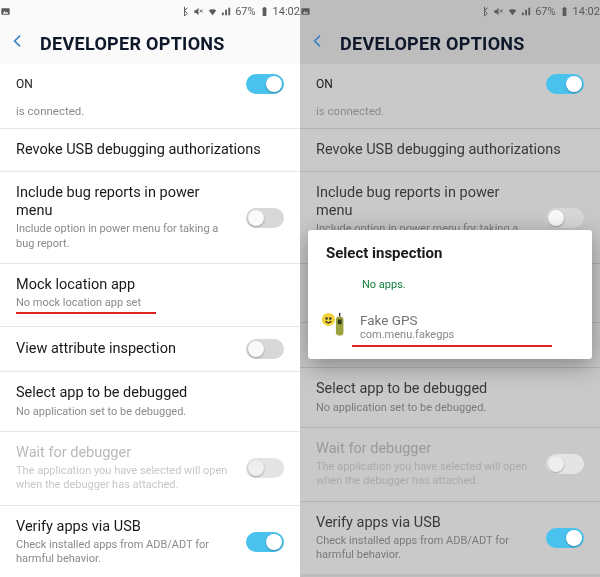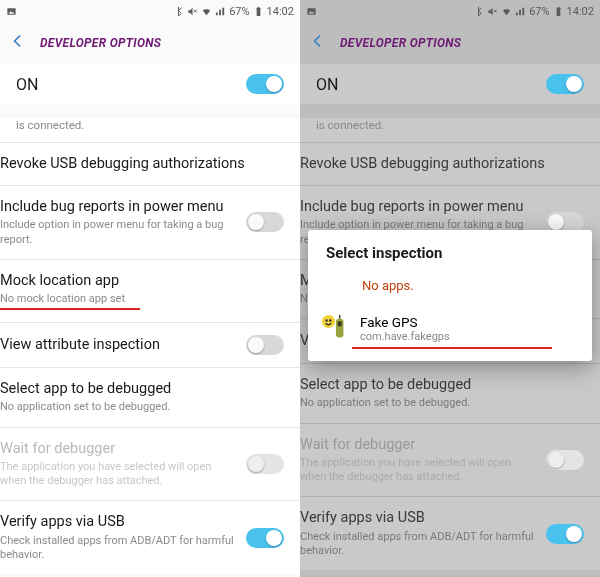--- a/index.html
+++ b/index.html
@@ -1,30 +1,30 @@
 <!DOCTYPE html>
 <html><head>
 <meta charset="utf-8">
 <style>
   * { box-sizing: border-box; margin: 0; padding: 0; }
   body { font-family: -apple-system, "Segoe UI", Roboto, Arial, sans-serif; background: #fff; }
   .wrap { display: flex; width: 600px; height: 577px; overflow: hidden; }
   .pane { width: 300px; height: 577px; position: relative; background: #fafafa; overflow: hidden; }
   .pane.right { background: #bdbdbd; }
-  .statusbar { height: 22px; display: flex; align-items: center; justify-content: space-between; padding: 0 6px; font-size: 11px; color: #5a5a5a; background: inherit; }
+  .statusbar { height: 22px; display: flex; align-items: center; justify-content: space-between; padding: 0 0; font-size: 11px; color: #5a5a5a; background: inherit; }
   .statusbar .icons { display: flex; gap: 3px; align-items: center; }
   .statusbar svg { width: 11px; height: 11px; fill: #5a5a5a; }
   .header { height: 42px; display: flex; align-items: center; padding: 0 10px; gap: 14px; background: #fafafa; }
   .pane.right .header { background: #bdbdbd; }
   .back { color: #3b82c4; }
   .back svg { width: 16px; height: 16px; stroke: #3b82c4; fill: none; stroke-width: 2.5; }
-  .title { font-size: 12px; font-weight: 700; letter-spacing: 0.3px; color: #701a75; font-style: italic; }
+  .title { font-size: 18px; font-weight: 700; letter-spacing: 0.3px; color: #0f172a; }
   .content { background: #fff; }
   .pane.right .content { background: #c9c9c9; }
-  .row { padding: 12px 16px 12px 0; border-bottom: 0; position: relative; }
+  .row { padding: 12px 16px 12px 16px; border-bottom: 0; position: relative; }
   .row.toggle { display: flex; align-items: center; justify-content: flex-end; }
   .row.toggle .txt { flex: 1; padding-right: 10px; }
   .row .main { font-size: 14.5px; color: #1a1a1a; line-height: 1.25; }
   .row .sub { font-size: 11px; color: #8a8a8a; margin-top: 2px; line-height: 1.3; }
   .row.disabled .main { color: #b9b9b9; }
   .row.disabled .sub { color: #c7c7c7; }
   .pane.right .row .main { color: #3a3a3a; }
   .pane.right .row .sub { color: #7a7a7a; }
   .pane.right .row.disabled .main { color: #999; }
   .pane.right .row.disabled .sub { color: #aaa; }
@@ -35,31 +35,31 @@
   .switch.on { background: #49c2ee; }
   .switch.on .knob { right: 2px; }
   .switch.off { background: #d8d8d8; }
   .switch.off .knob { left: 2px; background: #fafafa; }
   .switch.off.dis { background: #e4e4e4; }
   .switch.off.dis .knob { background: #eee; }
   .redline { height: 2px; background: #d22; margin-top: 2px; width: 140px; }
   .dialog-scrim { position: absolute; inset: 0; }
   .dialog { position: absolute; left: 8px; right: 8px; top: 230px; background: #fff; border-radius: 3px; box-shadow: 0 6px 24px rgba(0,0,0,0.35); padding-bottom: 6px; }
   .dialog .dtitle { font-size: 15px; font-weight: 700; color: #1a1a1a; padding: 14px 18px 10px; }
-  .dialog .noapps { font-size: 13px; color: #c2410c; padding: 6px 18px 14px 54px; }
+  .dialog .noapps { font-size: 11px; color: #15803d; padding: 6px 18px 14px 54px; }
   .dialog .ditem { display: flex; align-items: center; padding: 6px 18px 2px 12px; gap: 10px; }
   .dialog .ditem .appicon { width: 30px; height: 30px; position: relative; flex-shrink: 0; }
   .dialog .ditem .appicon svg { width: 30px; height: 30px; }
-  .dialog .ditem .appinfo .main { font-size: 13.5px; color: #000000; }
+  .dialog .ditem .appinfo .main { font-size: 13.5px; color: #737373; }
   .dialog .ditem .appinfo .sub { font-size: 11px; color: #888; }
   .dialog .redline { margin: 2px 18px 6px 44px; width: 200px; }
   .onrow { padding: 10px 16px; display: flex; align-items: center; justify-content: space-between; background: #fff; }
   .pane.right .onrow { background: #c9c9c9; }
-  .onrow .main { font-size: 16px; color: #1a1a1a; }
-  .connectedrow { padding: 0 16px 10px; background: #fff; margin-top: 14px; }
+  .onrow .main { font-size: 12px; color: #1a1a1a; }
+  .connectedrow { padding: 0 16px 10px; background: #fff; }
   .pane.right .connectedrow { background: #c9c9c9; }
   .connectedrow .sub { font-size: 11.5px; color: #8a8a8a; }
 </style>
 </head>
 <body>
 
 <div class="wrap">
 
   <div class="pane left">
     <div class="statusbar">
@@ -284,20 +284,20 @@
             <circle cx="7" cy="8" r="1.3" fill="#333"></circle>
               <circle cx="11" cy="8" r="1.3" fill="#333"></circle>
             <path d="M6 11 q3 3 6 0" stroke="#333" fill="none" stroke-width="1.4"></path>
             <rect x="17" y="6" width="8" height="20" rx="3" fill="#9aa13f"></rect>
             <rect x="19" y="9" width="4" height="5" fill="#2e3a1e"></rect>
             <line x1="21" y1="2" x2="21" y2="6" stroke="#333" stroke-width="1.5"></line>
           </svg>
         </div>
         <div class="appinfo">
           <div class="main">Fake GPS</div>
-          <div class="sub">com.have.fakegps</div>
+          <div class="sub">com.menu.fakegps</div>
         </div>
       </div>
       <div class="redline"></div>
     </div>
   </div>
 
 </div>
 
 </body></html>

